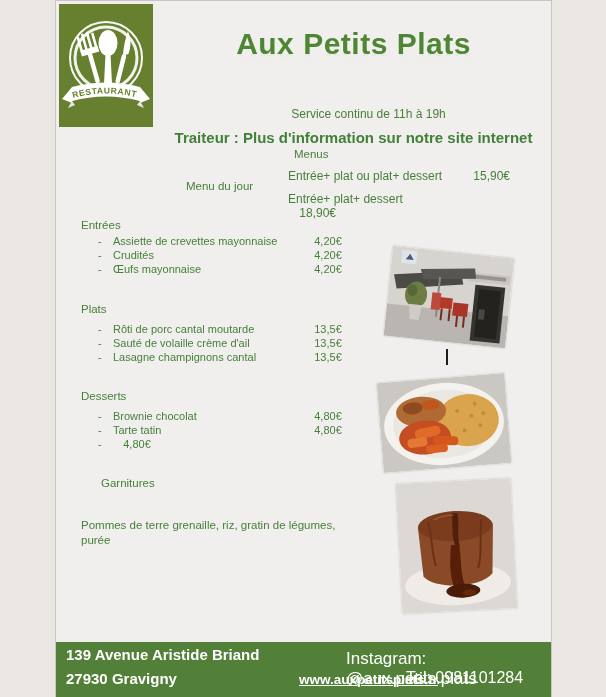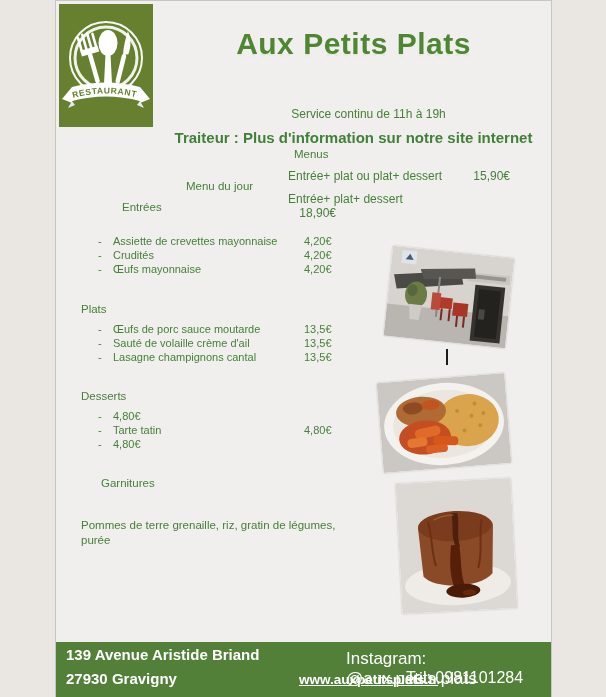--- a/index.html
+++ b/index.html
@@ -48,31 +48,31 @@
     font-size:11.5px; color:#47803a;
   }
   .menu-option { position:absolute; left:232px; width:222px; display:flex; font-size:12px; color:#47803a; }
   .menu-option .opt-name { flex:1; }
   .menu-option .opt-price { width:48px; text-align:right; }
   .menu-option.row-0 { top:168px; }
   .menu-option.row-1 { top:191px;flex-direction:column; }
   .menu-du-jour { position:absolute; left:130px; top:179px; font-size:11.5px; color:#47803a; }
   
   .section-heading { position:absolute; left:25px; font-size:11.5px; color:#47803a; }
-  .h-entrees  { top:200px;margin-left:41px; }
+  .h-entrees  { top:218px; }
   .h-plats    { top:302px; }
   .h-desserts { top:389px; }
   .h-garnitures { top:476px;margin-left:20px; }
   .item-row {
     position:absolute; left:42px; width:254px; display:flex;
     font-size:11px; color:#47803a;
   }
   .item-row .dash { width:15px; }
   .item-row .item-name { flex:1; }
-  .item-row .item-price { width:48px; text-align:left; }
+  .item-row .item-price { width:48px; text-align:center; }
   .garnitures-text {
     position:absolute; left:25px; top:517px; width:265px;
     font-size:11.5px; color:#47803a; line-height:15px;
   }
   
   .photo { position:absolute; box-shadow:0 0 2px rgba(0,0,0,0.25); background:#fff; overflow:hidden; }
   .photo svg { display:block; width:100%; height:100%; }
   .photo-storefront { left:332px; top:251px; width:122px; height:90px; transform:rotate(6deg); }
   .photo-couscous   { left:324px; top:377px; width:128px; height:90px; transform:rotate(-4.5deg); }
   .photo-fondant    { left:343px; top:480px; width:115px; height:130px; transform:rotate(-3deg); }
@@ -164,37 +164,38 @@
   </div>
   <div class="item-row" style="top:262px">
     <span class="dash">-</span>
     <span class="item-name">Œufs mayonnaise</span>
     <span class="item-price">4,20€</span>
   </div>
 
   <div class="section-heading h-plats">Plats</div>
   <div class="item-row" style="top:322px">
     <span class="dash">-</span>
-    <span class="item-name">Œufs de porc sauce moutarde</span>
+    <span class="item-name">Rôti de porc cantal moutarde</span>
     <span class="item-price">13,5€</span>
   </div>
   <div class="item-row" style="top:336px">
     <span class="dash">-</span>
     <span class="item-name">Sauté de volaille crème d'ail</span>
     <span class="item-price">13,5€</span>
   </div>
   <div class="item-row" style="top:350px">
     <span class="dash">-</span>
     <span class="item-name">Lasagne champignons cantal</span>
     <span class="item-price">13,5€</span>
   </div>
 
   <div class="section-heading h-desserts">Desserts</div>
   <div class="item-row" style="top:409px">
     <span class="dash">-</span>
+    <span class="item-name">Brownie chocolat</span>
     <span class="item-price">4,80€</span>
   </div>
   <div class="item-row" style="top:423px">
     <span class="dash">-</span>
     <span class="item-name">Tarte tatin</span>
     <span class="item-price">4,80€</span>
   </div>
   <div class="item-row" style="top:437px">
     <span class="dash">-</span>
     <span class="item-price">4,80€</span>

